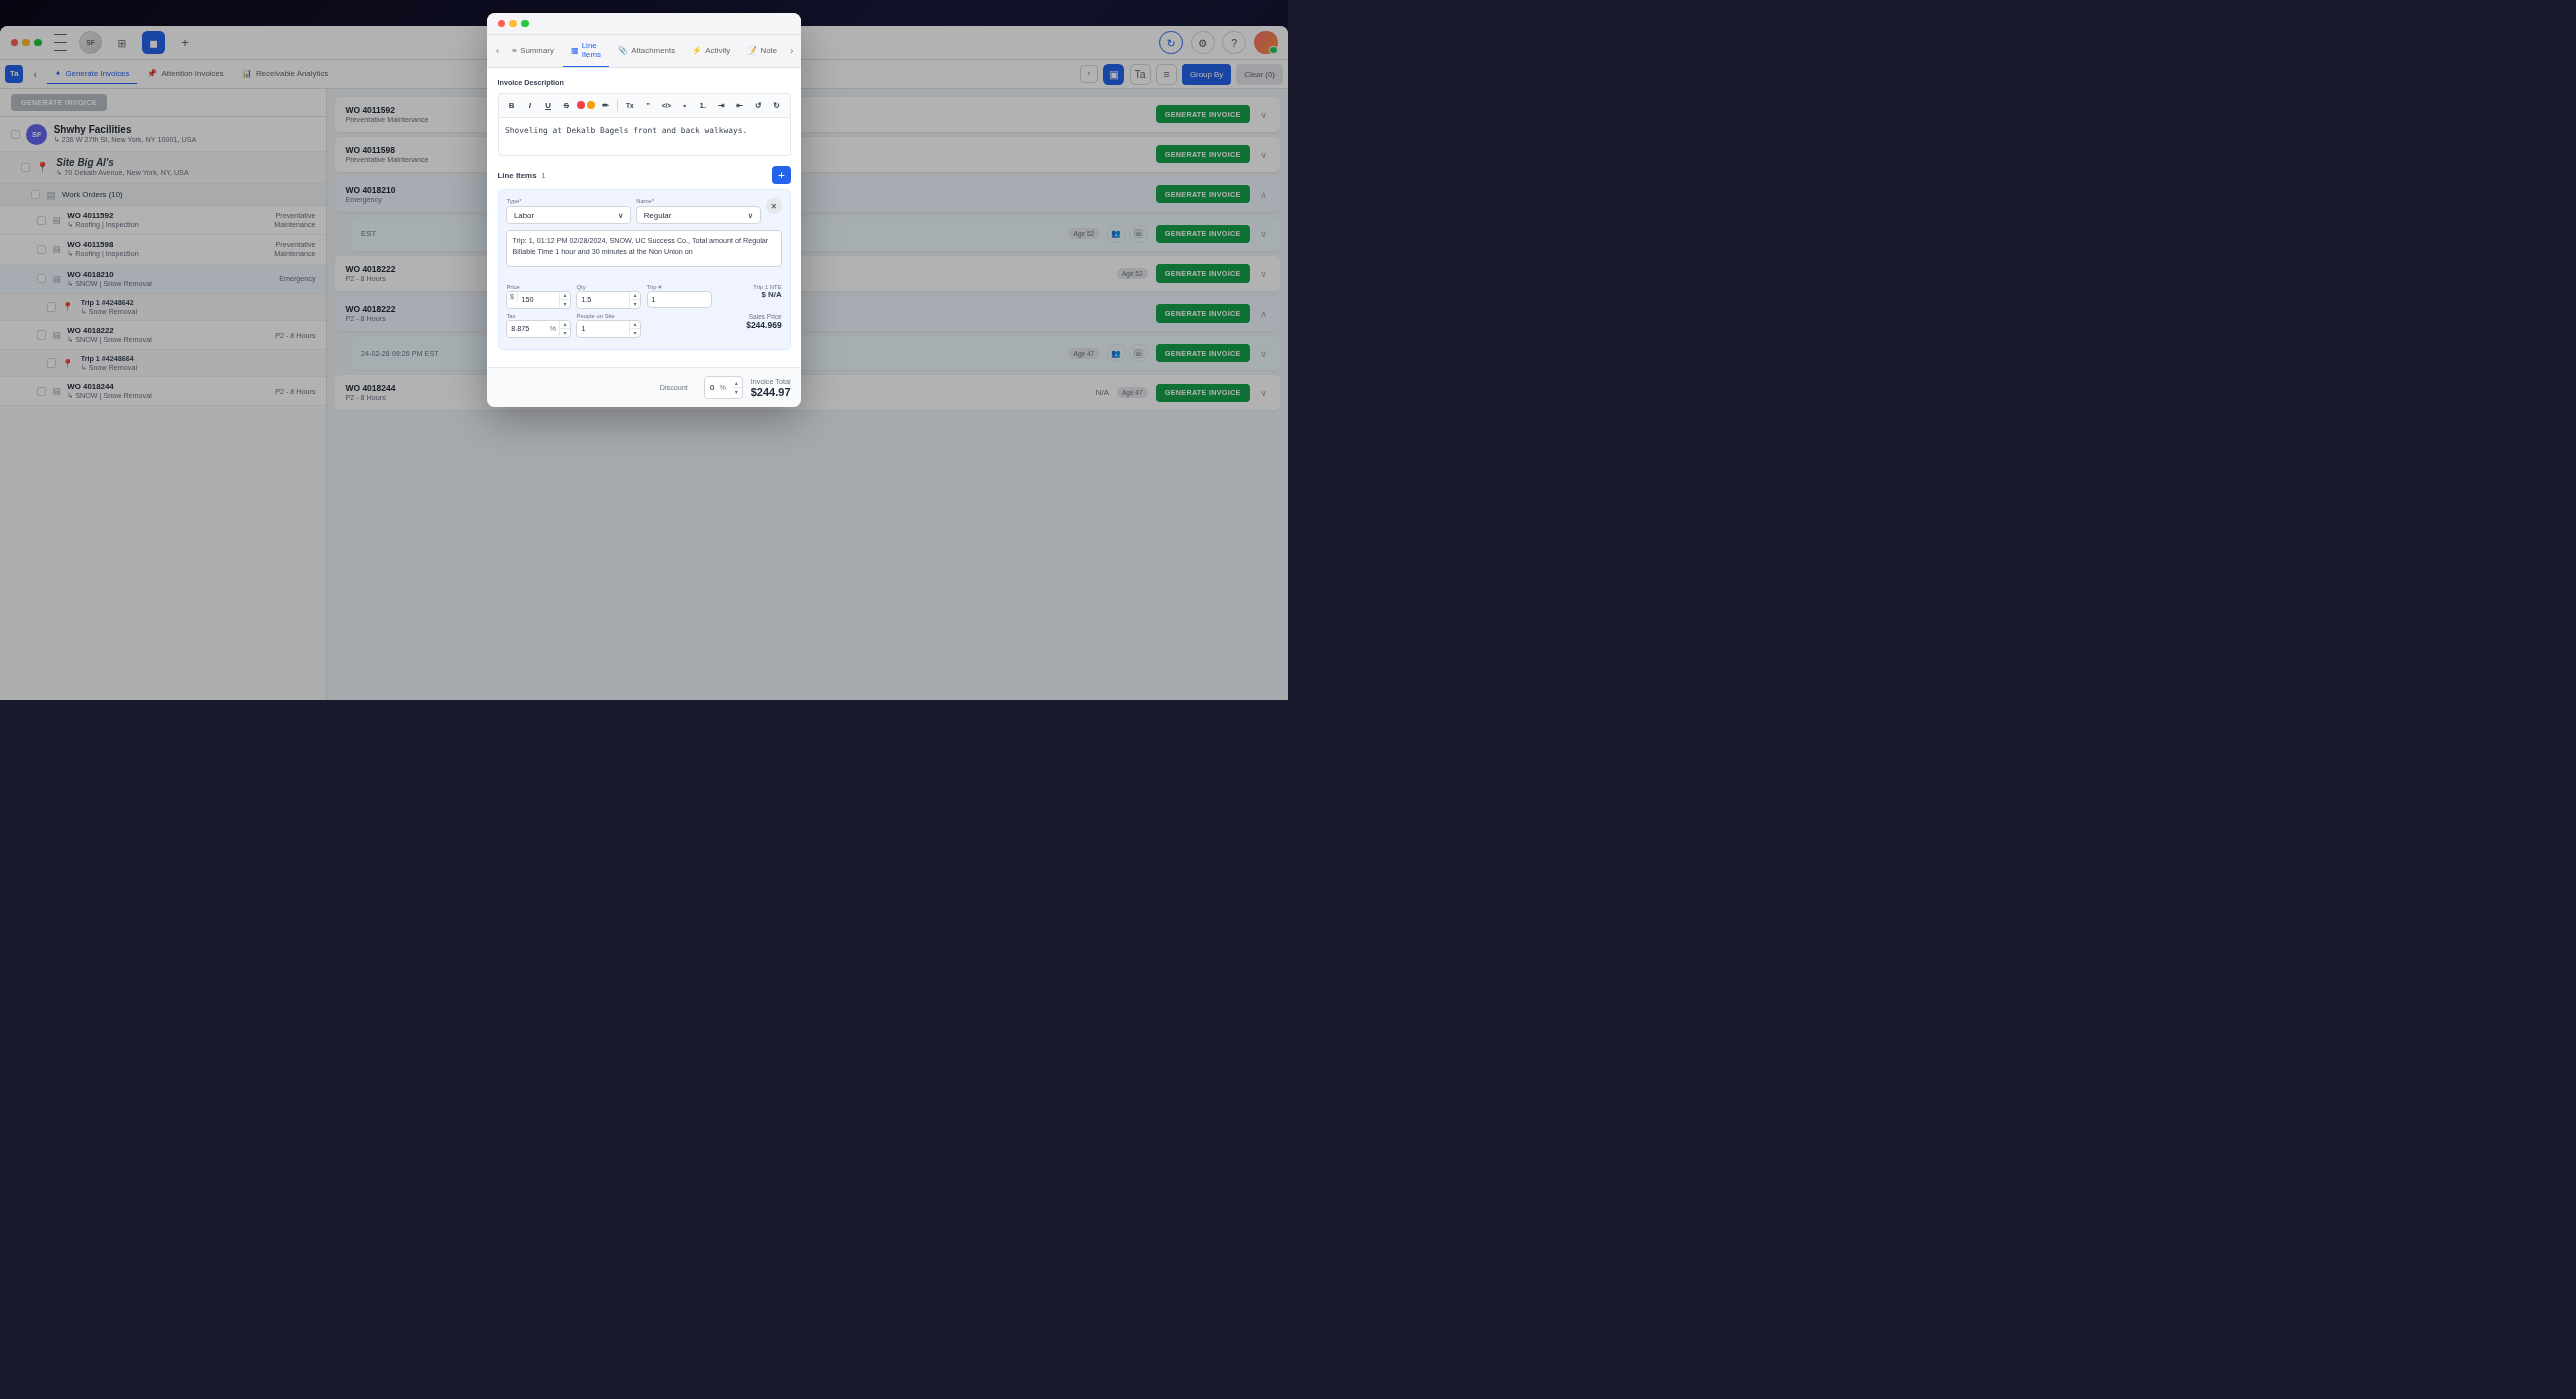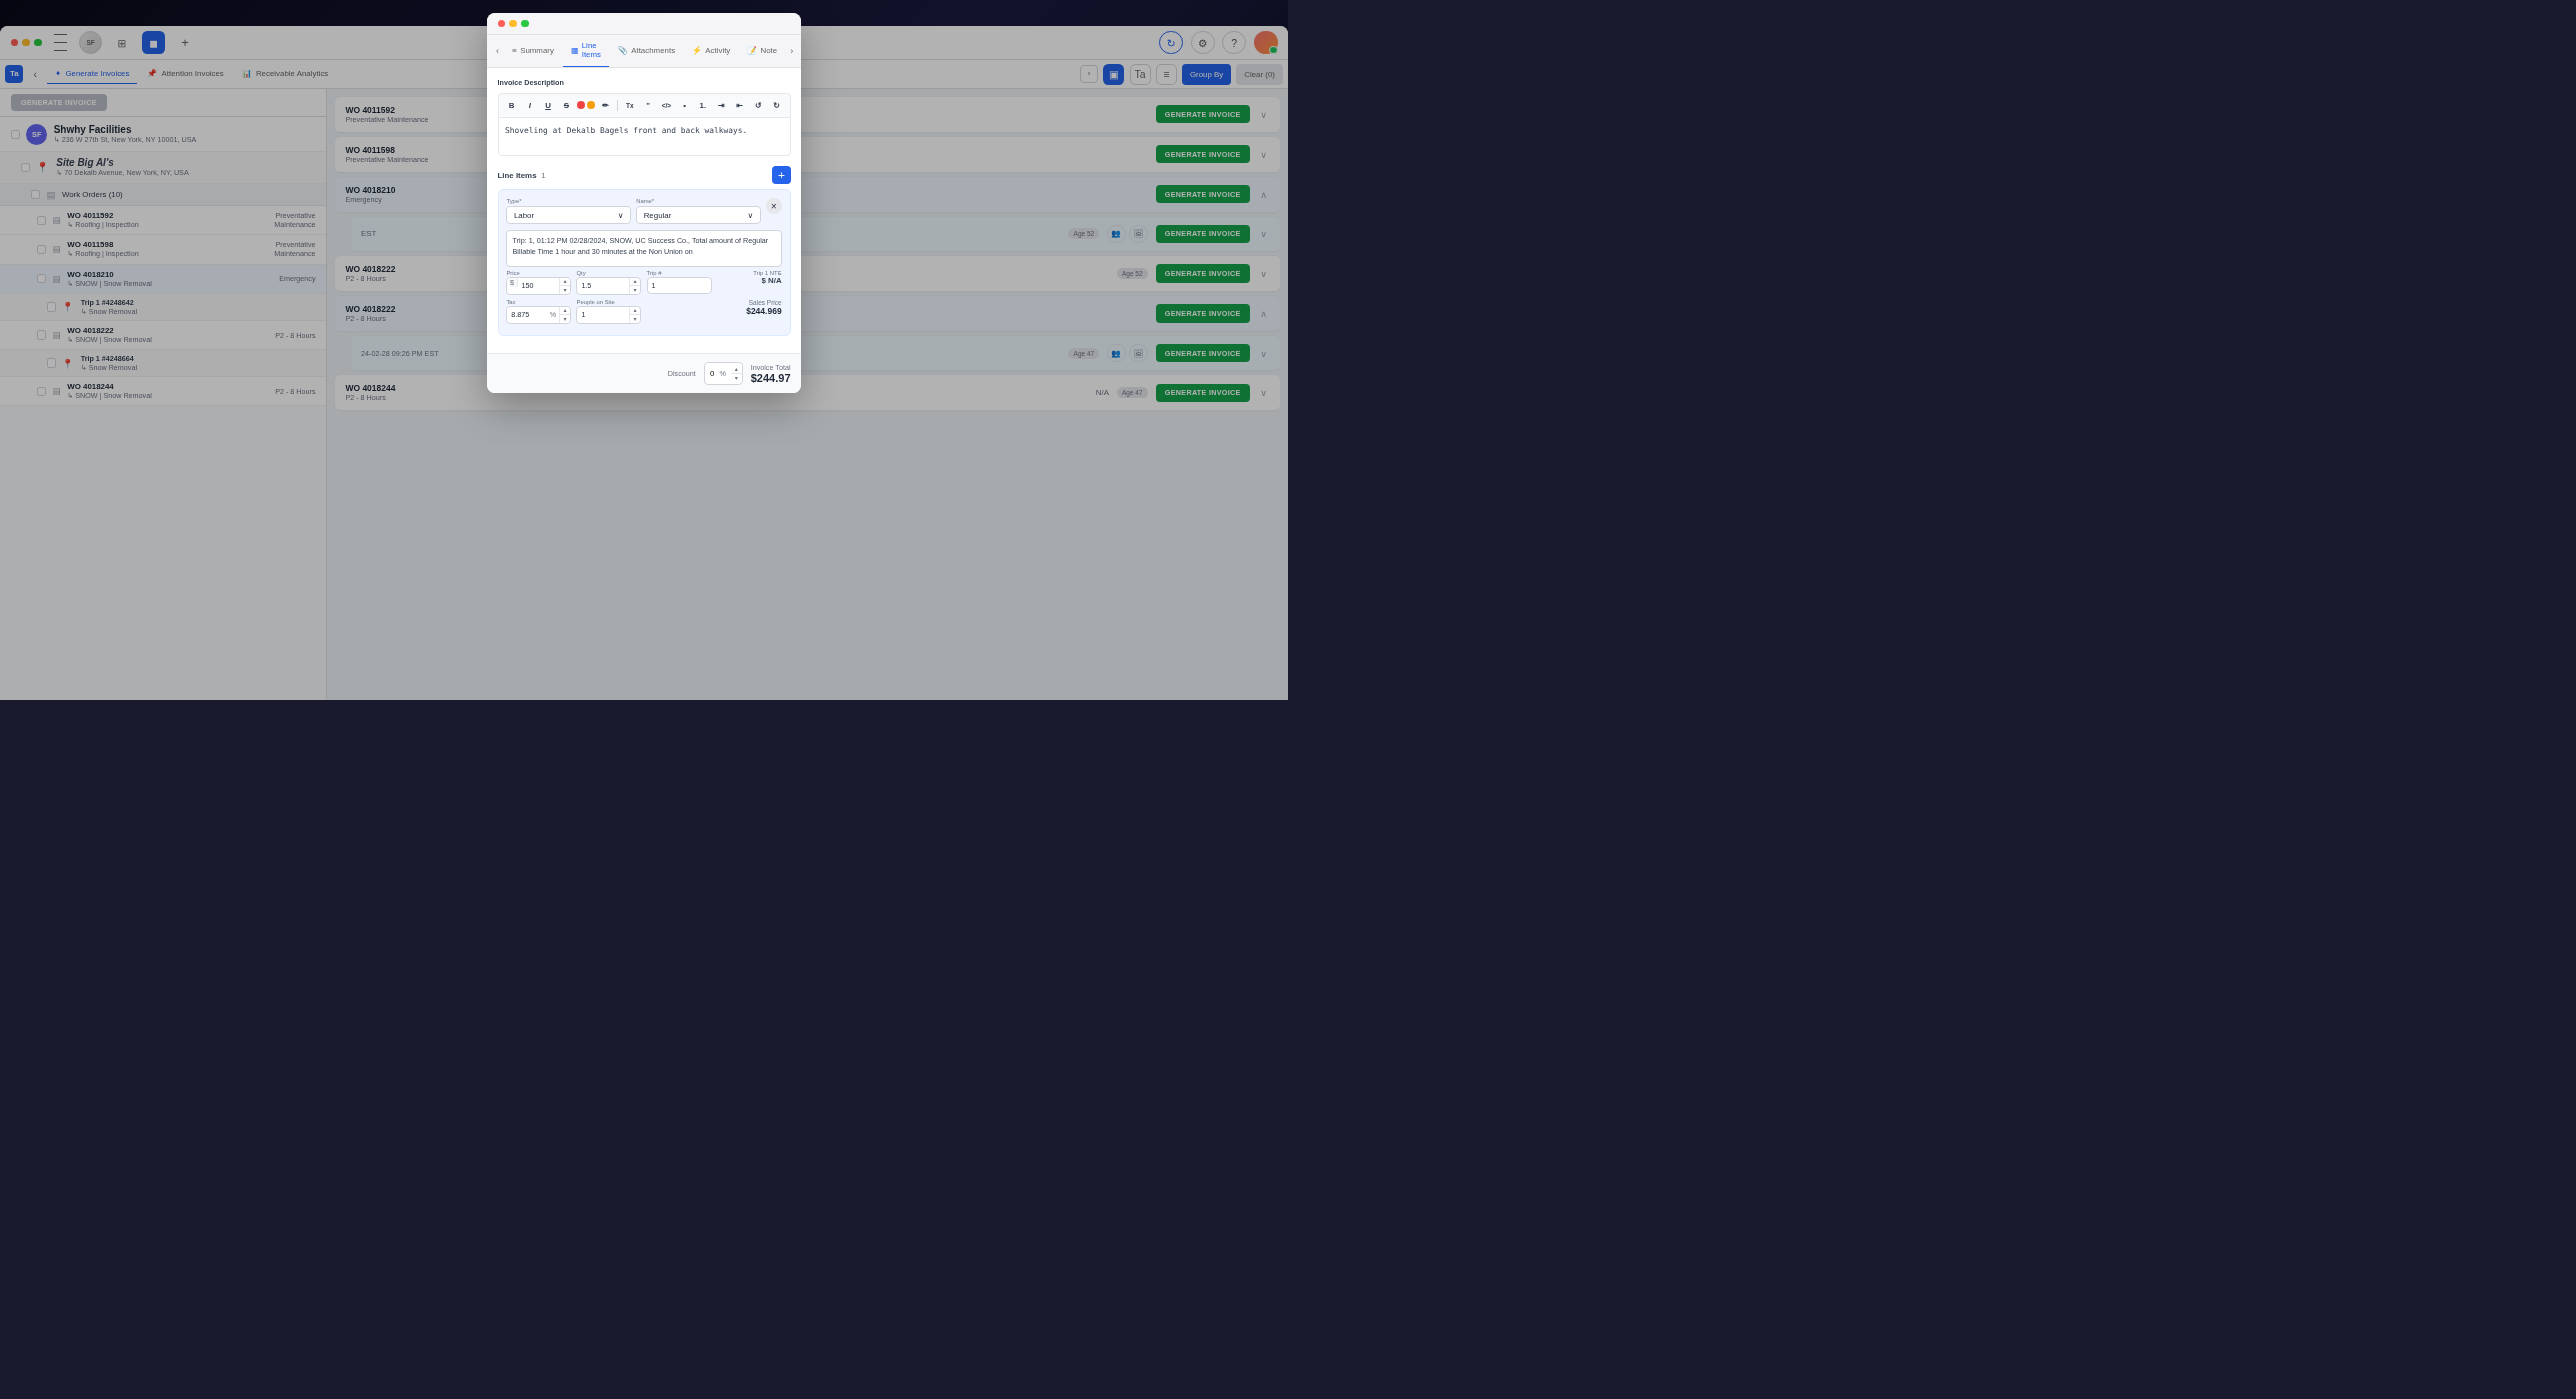--- a/index.html
+++ b/index.html
@@ -552,21 +552,21 @@
 
     .line-item-desc {
       background: white;
       border: 0.7px solid #d1d5db;
       border-radius: 3.9px;
       padding: 5.2px;
       font-size: 7.2px;
       color: #374151;
       line-height: 1.5;
       min-height: 37px;
-      margin-bottom: 3px;
+      margin-bottom: 17px;
       overflow: hidden;
     }
 
     .line-item-fields {
       display: grid;
       grid-template-columns: repeat(4, 1fr);
       gap: 5.2px;
       margin-bottom: 3.9px;
     }
 
@@ -642,21 +642,21 @@
     }
 
     .footer-row {
       display: flex;
       justify-content: flex-end;
       align-items: center;
       gap: 7.9px;
     }
 
     .discount-field {
-      display: flex; align-items: center; gap: 8px;
+      display: flex; align-items: center; gap: 16px;
     }
     .discount-label { font-size: 7.2px; color: #6b7280; }
     .discount-input-box {
       background: white;
       border: 0.7px solid #d1d5db;
       border-radius: 3.9px;
       padding: 2.6px 5.2px;
       font-size: 7.9px;
       width: 39px;
       display: flex; align-items: center; gap: 2.6px;

